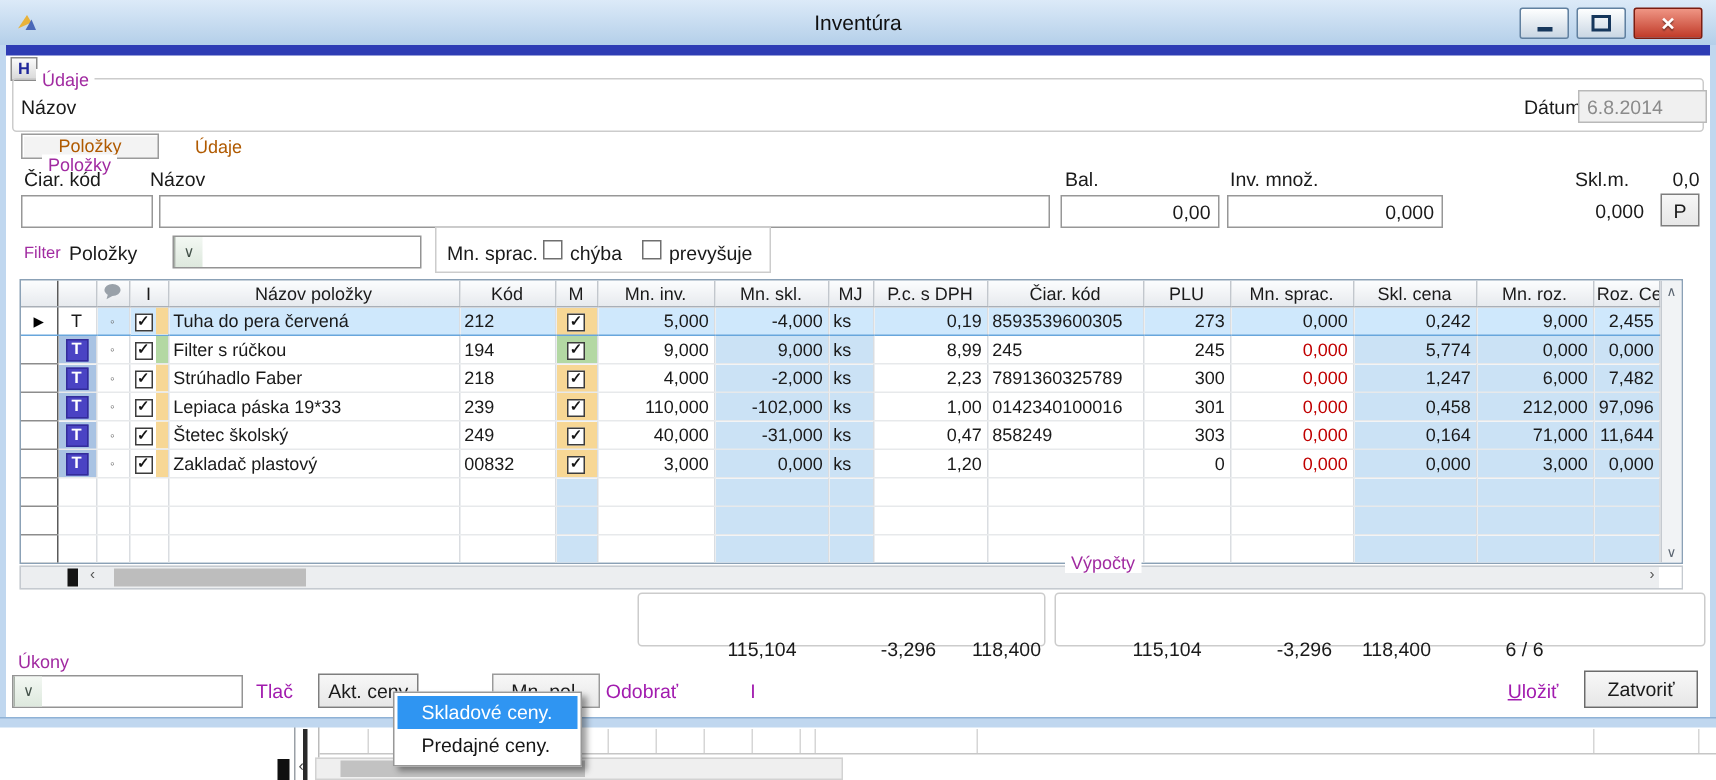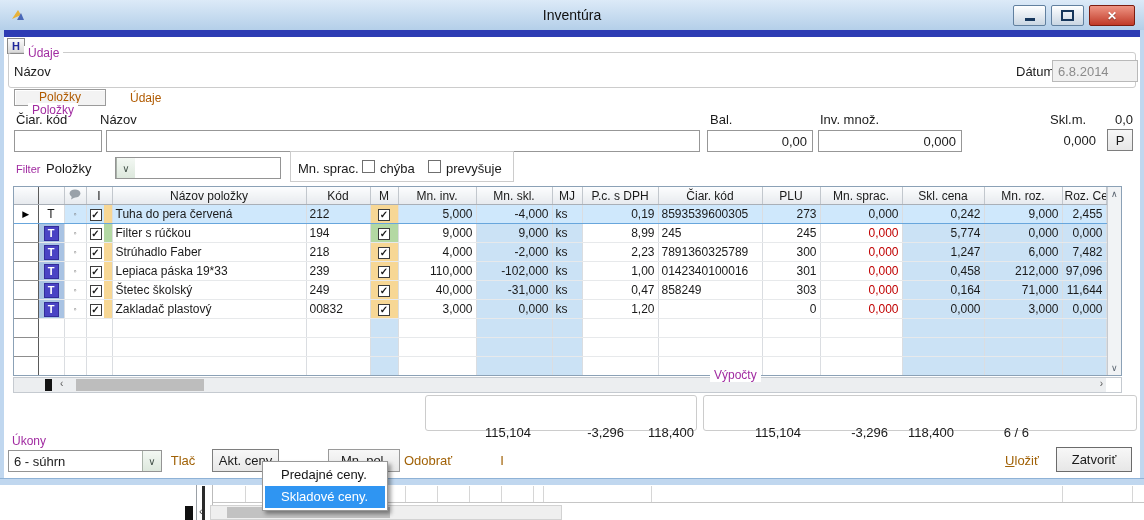--- a/index.html
+++ b/index.html
@@ -33,21 +33,21 @@
   .tinput{position:absolute;border:1px solid #979797;background:#fff;font-size:13px;
           box-sizing:border-box;height:22px;display:flex;align-items:center;padding:0 5px;}
   .tinput.ro{background:#f0f0f0;color:#8b8b8b;border-color:#b9b9b9;}
   .tinput.rt{justify-content:flex-end;}
   .dd{position:absolute;height:22px;border:1px solid #949494;background:#fff;box-sizing:border-box;
       font-size:13px;display:flex;align-items:stretch;}
   .dd .val{flex:1;padding-left:5px;display:flex;align-items:center;white-space:nowrap;overflow:hidden;}
   .dd .arr{width:18px;background:linear-gradient(#f3f8f3,#dde8dd);border-left:1px solid #a9b2a9;
            display:flex;align-items:center;justify-content:center;font-size:10px;color:#44524a;}
   .cb{position:absolute;width:13px;height:13px;border:1px solid #6f6f6f;background:#fff;box-sizing:border-box;}
-  .flatbtn{position:absolute;font-size:13px;color:#a16207;text-align:center;}
+  .flatbtn{position:absolute;font-size:13px;color:#a21caf;text-align:center;}
   .pushbtn{position:absolute;box-sizing:border-box;border:1px solid #7e7e7e;
            background:linear-gradient(#f7f7f7,#e7e7e7);font-size:13px;text-align:center;
            display:flex;align-items:center;justify-content:center;}
   .ul-first::first-letter{text-decoration:underline;}
   
   .tab-sel{position:absolute;left:14px;top:89px;width:92px;height:17px;box-sizing:border-box;
            background:#f3f3f3;border:1px solid #9b9b9b;color:#b05a00;font-size:12px;
            text-align:center;line-height:15px;box-shadow:inset 1px 1px 0 #ffffff;}
   .tab-plain{position:absolute;left:130px;top:91px;color:#b05a00;font-size:12px;}
   
@@ -447,30 +447,29 @@
         <span style="width:97px;">115,104</span>
         <span style="width:87px;">-3,296</span>
         <span style="width:66px;">118,400</span>
         <span style="width:75px;">6 / 6</span>
       </div>
     </div>
     <div class="glabel" style="left:710px;top:368px;">Výpočty</div>
 
     <div class="glabel" style="left:8px;top:434px;background:transparent;">Úkony</div>
     <div class="dd" style="left:8px;top:450px;width:154px;">
-      <span class="val">6 - súhrn</span>
       <span class="arr">∨</span>
     </div>
     <div class="flatbtn" style="left:160px;top:453px;width:46px;">Tlač</div>
     <div class="pushbtn" style="left:212px;top:449px;width:67px;height:23px;">Akt. ceny</div>
     <div class="pushbtn" style="left:328px;top:449px;width:72px;height:23px;border-color:#9a9a9a;">Mn. pol.</div>
     <div class="flatbtn" style="left:400px;top:453px;width:56px;">Odobrať</div>
     <div class="flatbtn" style="left:492px;top:453px;width:20px;">I</div>
     <div class="flatbtn ul-first" style="left:998px;top:453px;width:48px;">Uložiť</div>
     <div class="pushbtn ul-first" style="left:1056px;top:447px;width:76px;height:25px;border-color:#6b6b6b;">Zatvoriť</div>
   </div>
 
   <div class="menu">
+    <div class="menu-item hl">Skladové ceny.</div>
     <div class="menu-item">Predajné ceny.</div>
-    <div class="menu-item hl">Skladové ceny.</div>
   </div>
 
 </div>
 
 </body></html>

